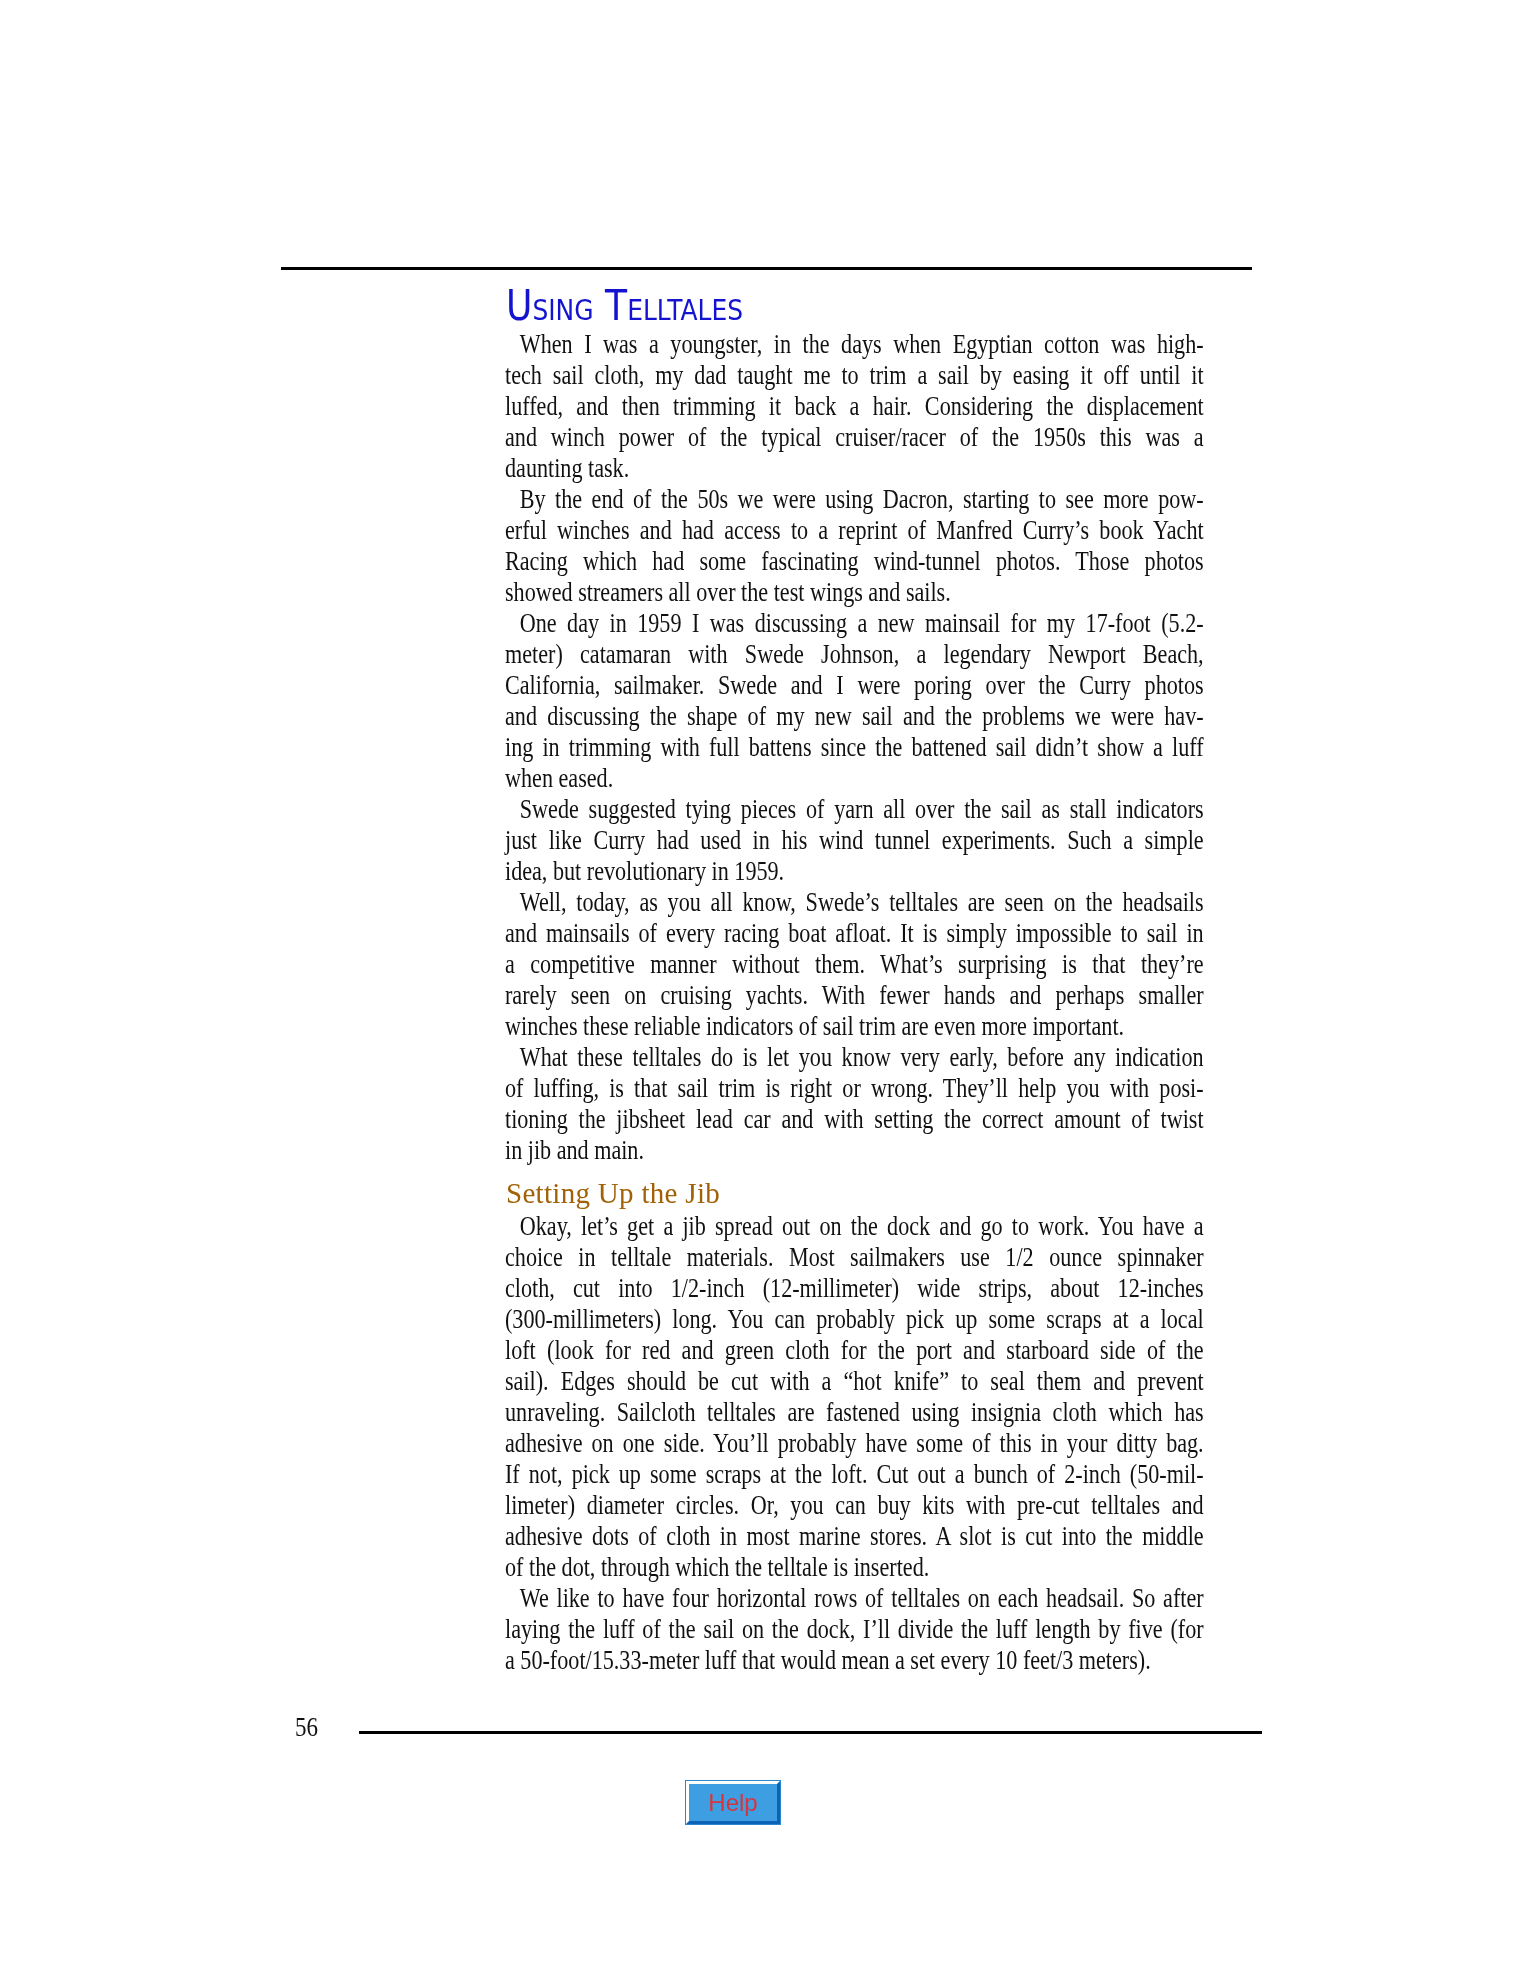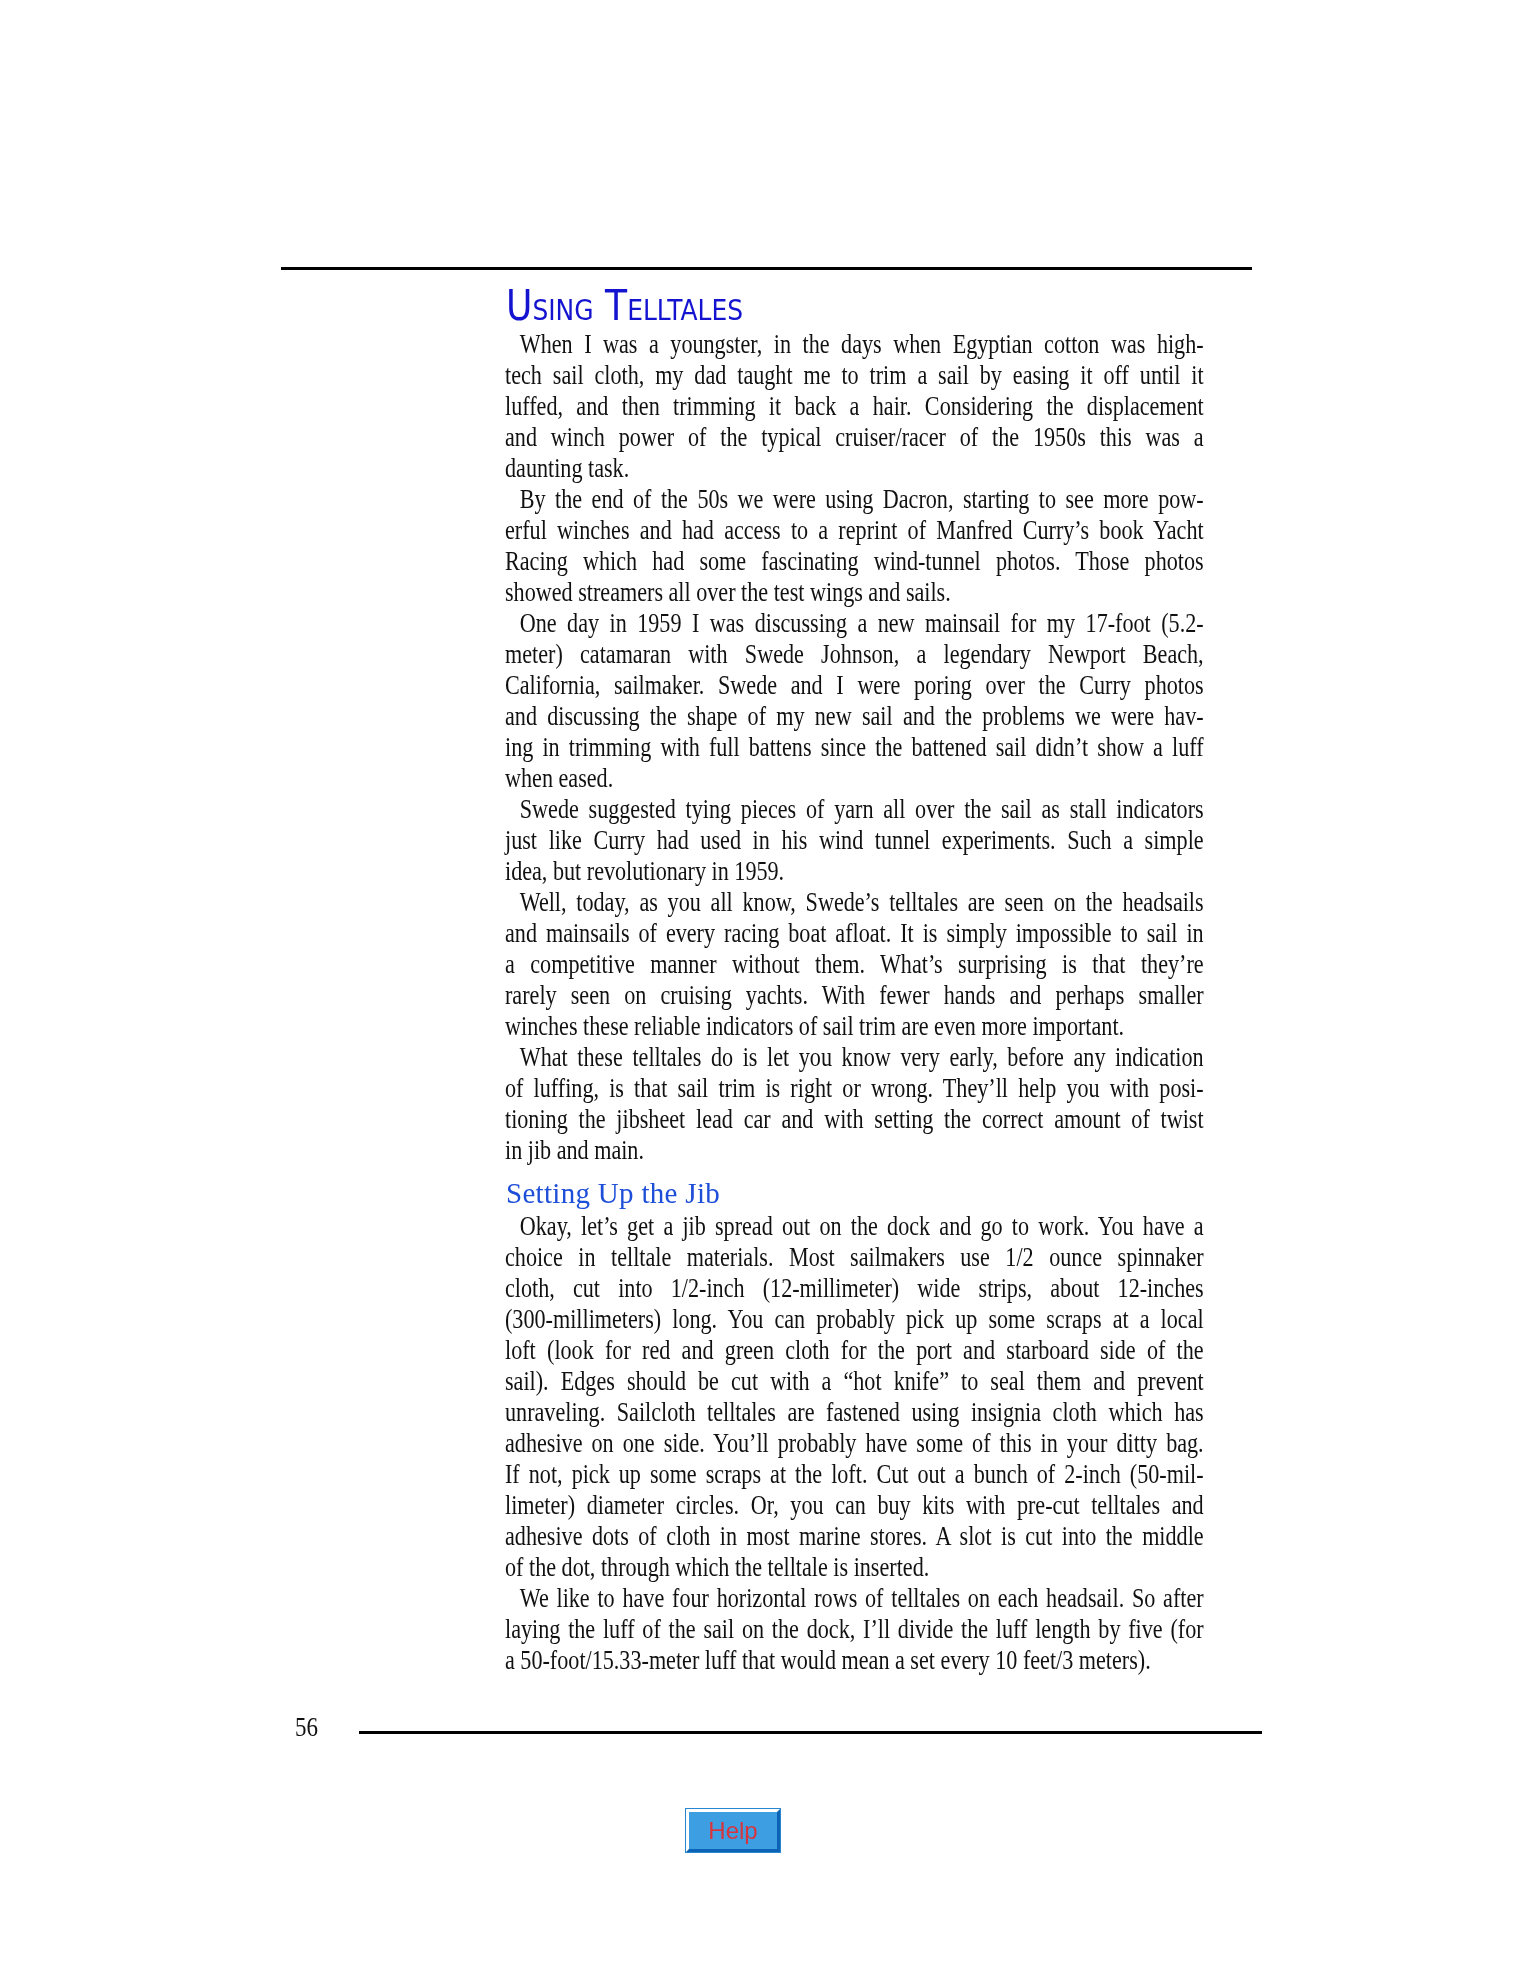--- a/index.html
+++ b/index.html
@@ -8,21 +8,21 @@
   #top-rule { left:281px; top:267px; width:971px; }
   #bottom-rule { left:359px; top:1731px; width:903px; }
   .title {
     position:absolute; left:506px; top:282px;
     font-family:"DejaVu Sans", sans-serif; font-size:42px; color:#1414d0;
     font-variant:small-caps; letter-spacing:0px; white-space:nowrap;
     transform:scaleX(0.86); transform-origin:left top; line-height:48px;
   }
   .subhead {
     position:absolute; left:506px; top:1176px;
-    font-family:"Liberation Serif", serif; font-size:29px; color:#1d4ed8;
+    font-family:"Liberation Serif", serif; font-size:29px; color:#a16207;
     white-space:nowrap; line-height:34px; letter-spacing:0.3px;
   }
   .line {
     position:absolute; left:505px; width:852px; height:31px;
     font-family:"Liberation Serif", serif; font-size:27px; line-height:31px; color:#111;
     transform:scaleX(0.82); transform-origin:left top;
     text-align:justify; text-align-last:justify; white-space:nowrap;
   }
   .line.last { text-align-last:left; white-space:nowrap; }
   .line.indent { text-indent:18px; }
@@ -31,21 +31,21 @@
     font-family:"Liberation Serif", serif; font-size:27px; color:#111;
     transform:scaleX(0.85); transform-origin:left top; line-height:30px;
   }
   .help-btn {
     position:absolute; left:686px; top:1781px; width:94px; height:43px;
     box-sizing:border-box; background:#3d9fe2;
     border-top:3px solid #ffffff; border-left:3px solid #ffffff;
     border-right:3px solid #0b63b5; border-bottom:3px solid #0b63b5;
     outline:1px solid #2a86cf;
     font-family:"Liberation Sans", sans-serif; font-size:24px; color:#d8343d;
-    display:flex; align-items:center; justify-content:center; cursor:pointer;margin-top:28px;
+    display:flex; align-items:center; justify-content:center; cursor:pointer;
   }
 </style>
 </head>
 <body>
 
 <div id="top-rule" class="rule"></div>
 
 <div class="title">Using Telltales</div>
 
 <div>

